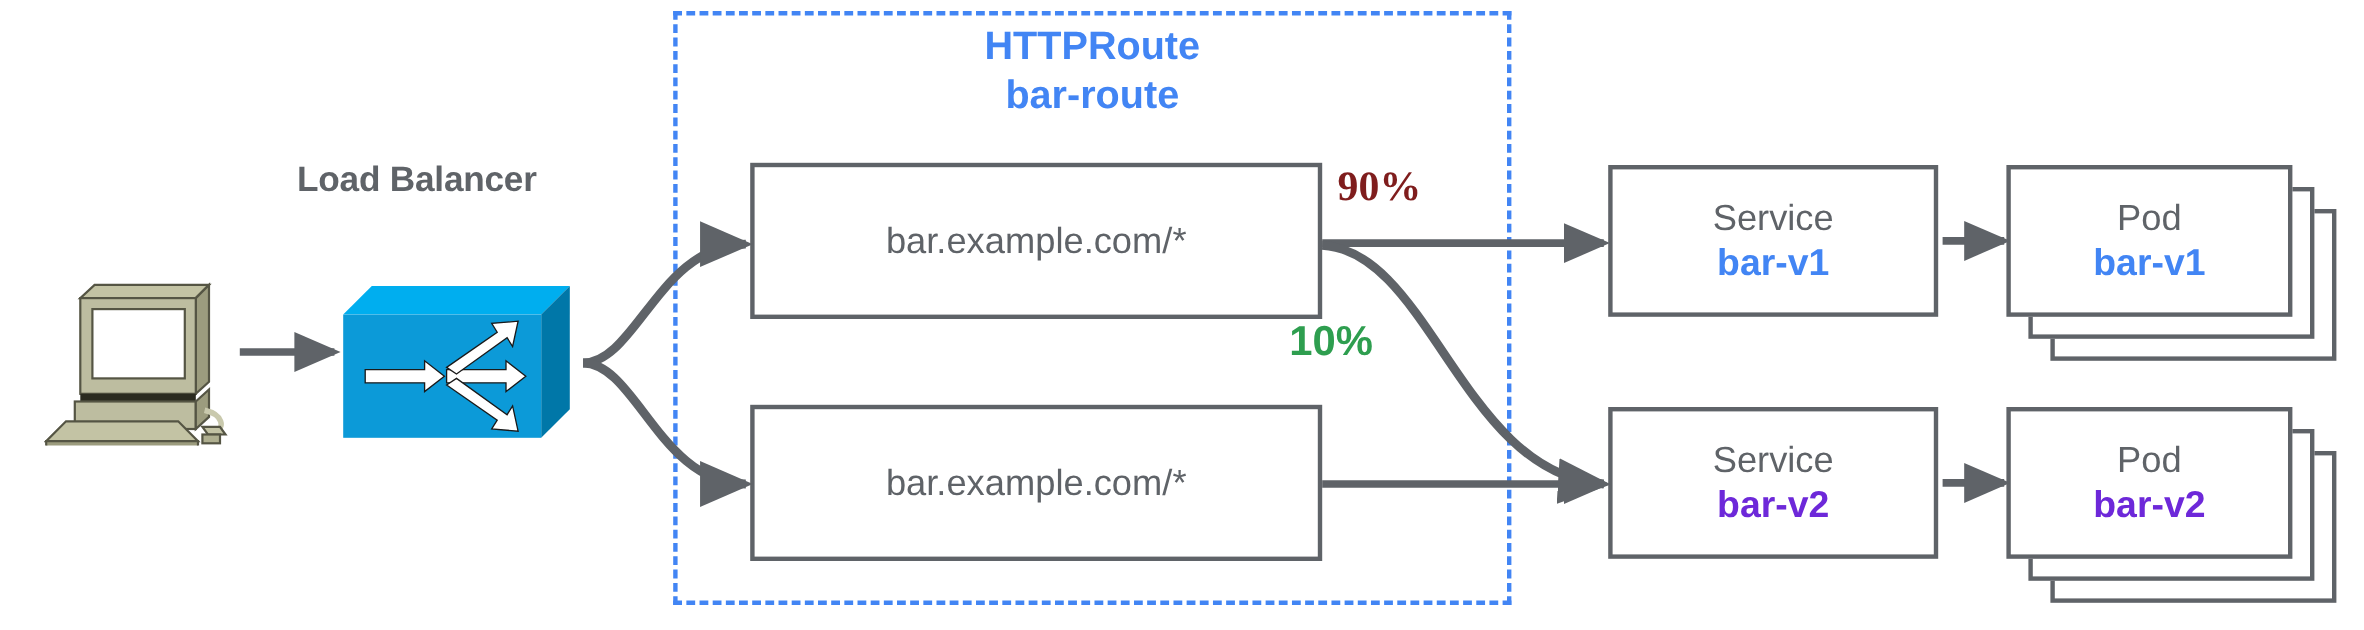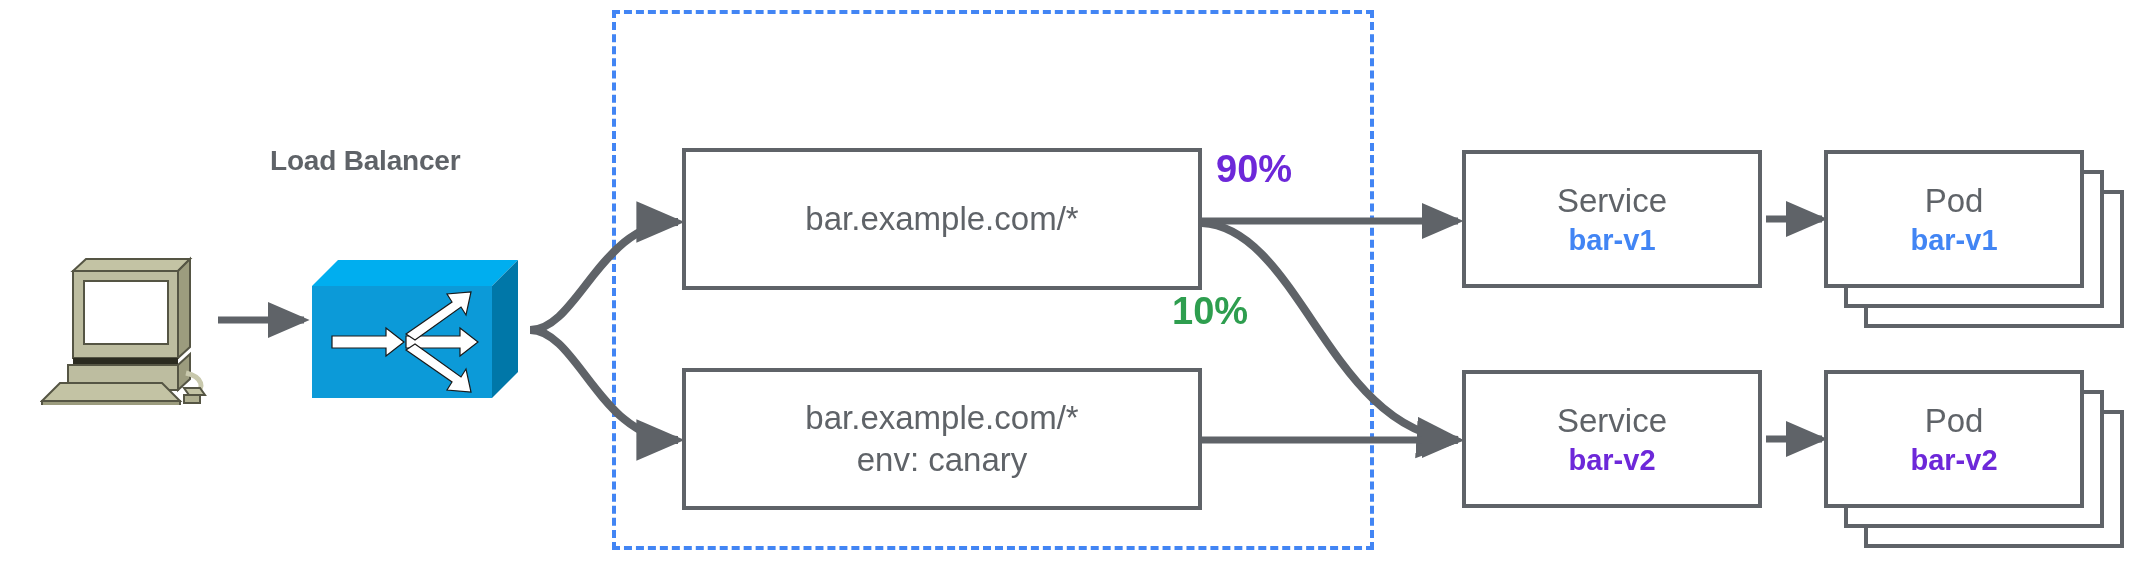--- a/index.html
+++ b/index.html
@@ -15,40 +15,40 @@
     position: relative;
     width: 2149px;
     height: 573px;
     background: #ffffff;
     overflow: hidden;
   }
   .abs { position: absolute; }
 
   
   .lb-label {
-    font-size: 28px;
+    font-size: 32px;
     font-weight: bold;
     color: #5f6368;
     letter-spacing: -0.2px;
     white-space: nowrap;
   }
   .route-title {
     font-size: 36px;
     font-weight: bold;
     color: #4285F4;
     text-align: center;
     line-height: 1.22;
     white-space: nowrap;
   }
   .pct {
     font-size: 38px;
     font-weight: bold;
     white-space: nowrap;
   }
-  .pct-blue { color: #6d28d9; }
+  .pct-blue { color: #7f1d1d; font-family: Liberation Serif, serif; }
   .pct-green { color: #2E9E4F; }
 
   
   .box {
     box-sizing: border-box;
     border: 4px solid #5f6368;
     background: #ffffff;
     display: flex;
     flex-direction: column;
     align-items: center;
@@ -56,21 +56,21 @@
     text-align: center;
   }
   .box-line {
     font-size: 33px;
     color: #5f6368;
     line-height: 1.26;
     white-space: nowrap;
   }
   .box-line.emph {
     font-weight: bold;
-    font-size: 29px;
+    font-size: 34px;
   }
   .emph.blue { color: #4285F4; }
   .emph.green { color: #6d28d9; }
 
   
   .dashed-region {
     box-sizing: border-box;
     border: 4px dashed #4285F4;
     background: transparent;
     pointer-events: none;
@@ -97,20 +97,24 @@
     pointer-events: none;
   }
 </style>
 </head>
 <body>
 
 <div id="canvas">
 
   <div class="abs dashed-region" style="left:612px; top:10px; width:762px; height:540px;"></div>
 
+  <div class="abs route-title" style="left:612px; top:20px; width:762px;">
+    <div>HTTPRoute</div>
+    <div>bar-route</div>
+  </div>
 
   <div class="abs lb-label" style="left:270px; top:145px;">Load Balancer</div>
 
   <div class="abs" style="left:40px; top:255px; width:170px; height:150px;">
     <svg width="170" height="150" viewBox="0 0 170 150" xmlns="http://www.w3.org/2000/svg">
 
       <polygon points="33,16 138,16 150,4 46,4" fill="#C3C3A4" stroke="#555544" stroke-width="2"></polygon>
 
       <polygon points="138,16 150,4 150,92 138,103" fill="#9C9C7E" stroke="#555544" stroke-width="2"></polygon>
 
@@ -153,21 +157,20 @@
       </g>
     </svg>
   </div>
 
   <div class="abs box" style="left:682px; top:148px; width:520px; height:142px;">
     <div class="box-line">bar.example.com/*</div>
   </div>
 
   <div class="abs box" style="left:682px; top:368px; width:520px; height:142px;">
     <div class="box-line">bar.example.com/*</div>
-    <div class="box-line">env: canary</div>
   </div>
 
   <div class="abs pct pct-blue" style="left:1216px; top:148px;">90%</div>
 
   <div class="abs pct pct-green" style="left:1172px; top:290px;">10%</div>
 
   <div class="abs box" style="left:1462px; top:150px; width:300px; height:138px;">
     <div class="box-line">Service</div>
     <div class="box-line emph blue">bar-v1</div>
   </div>

